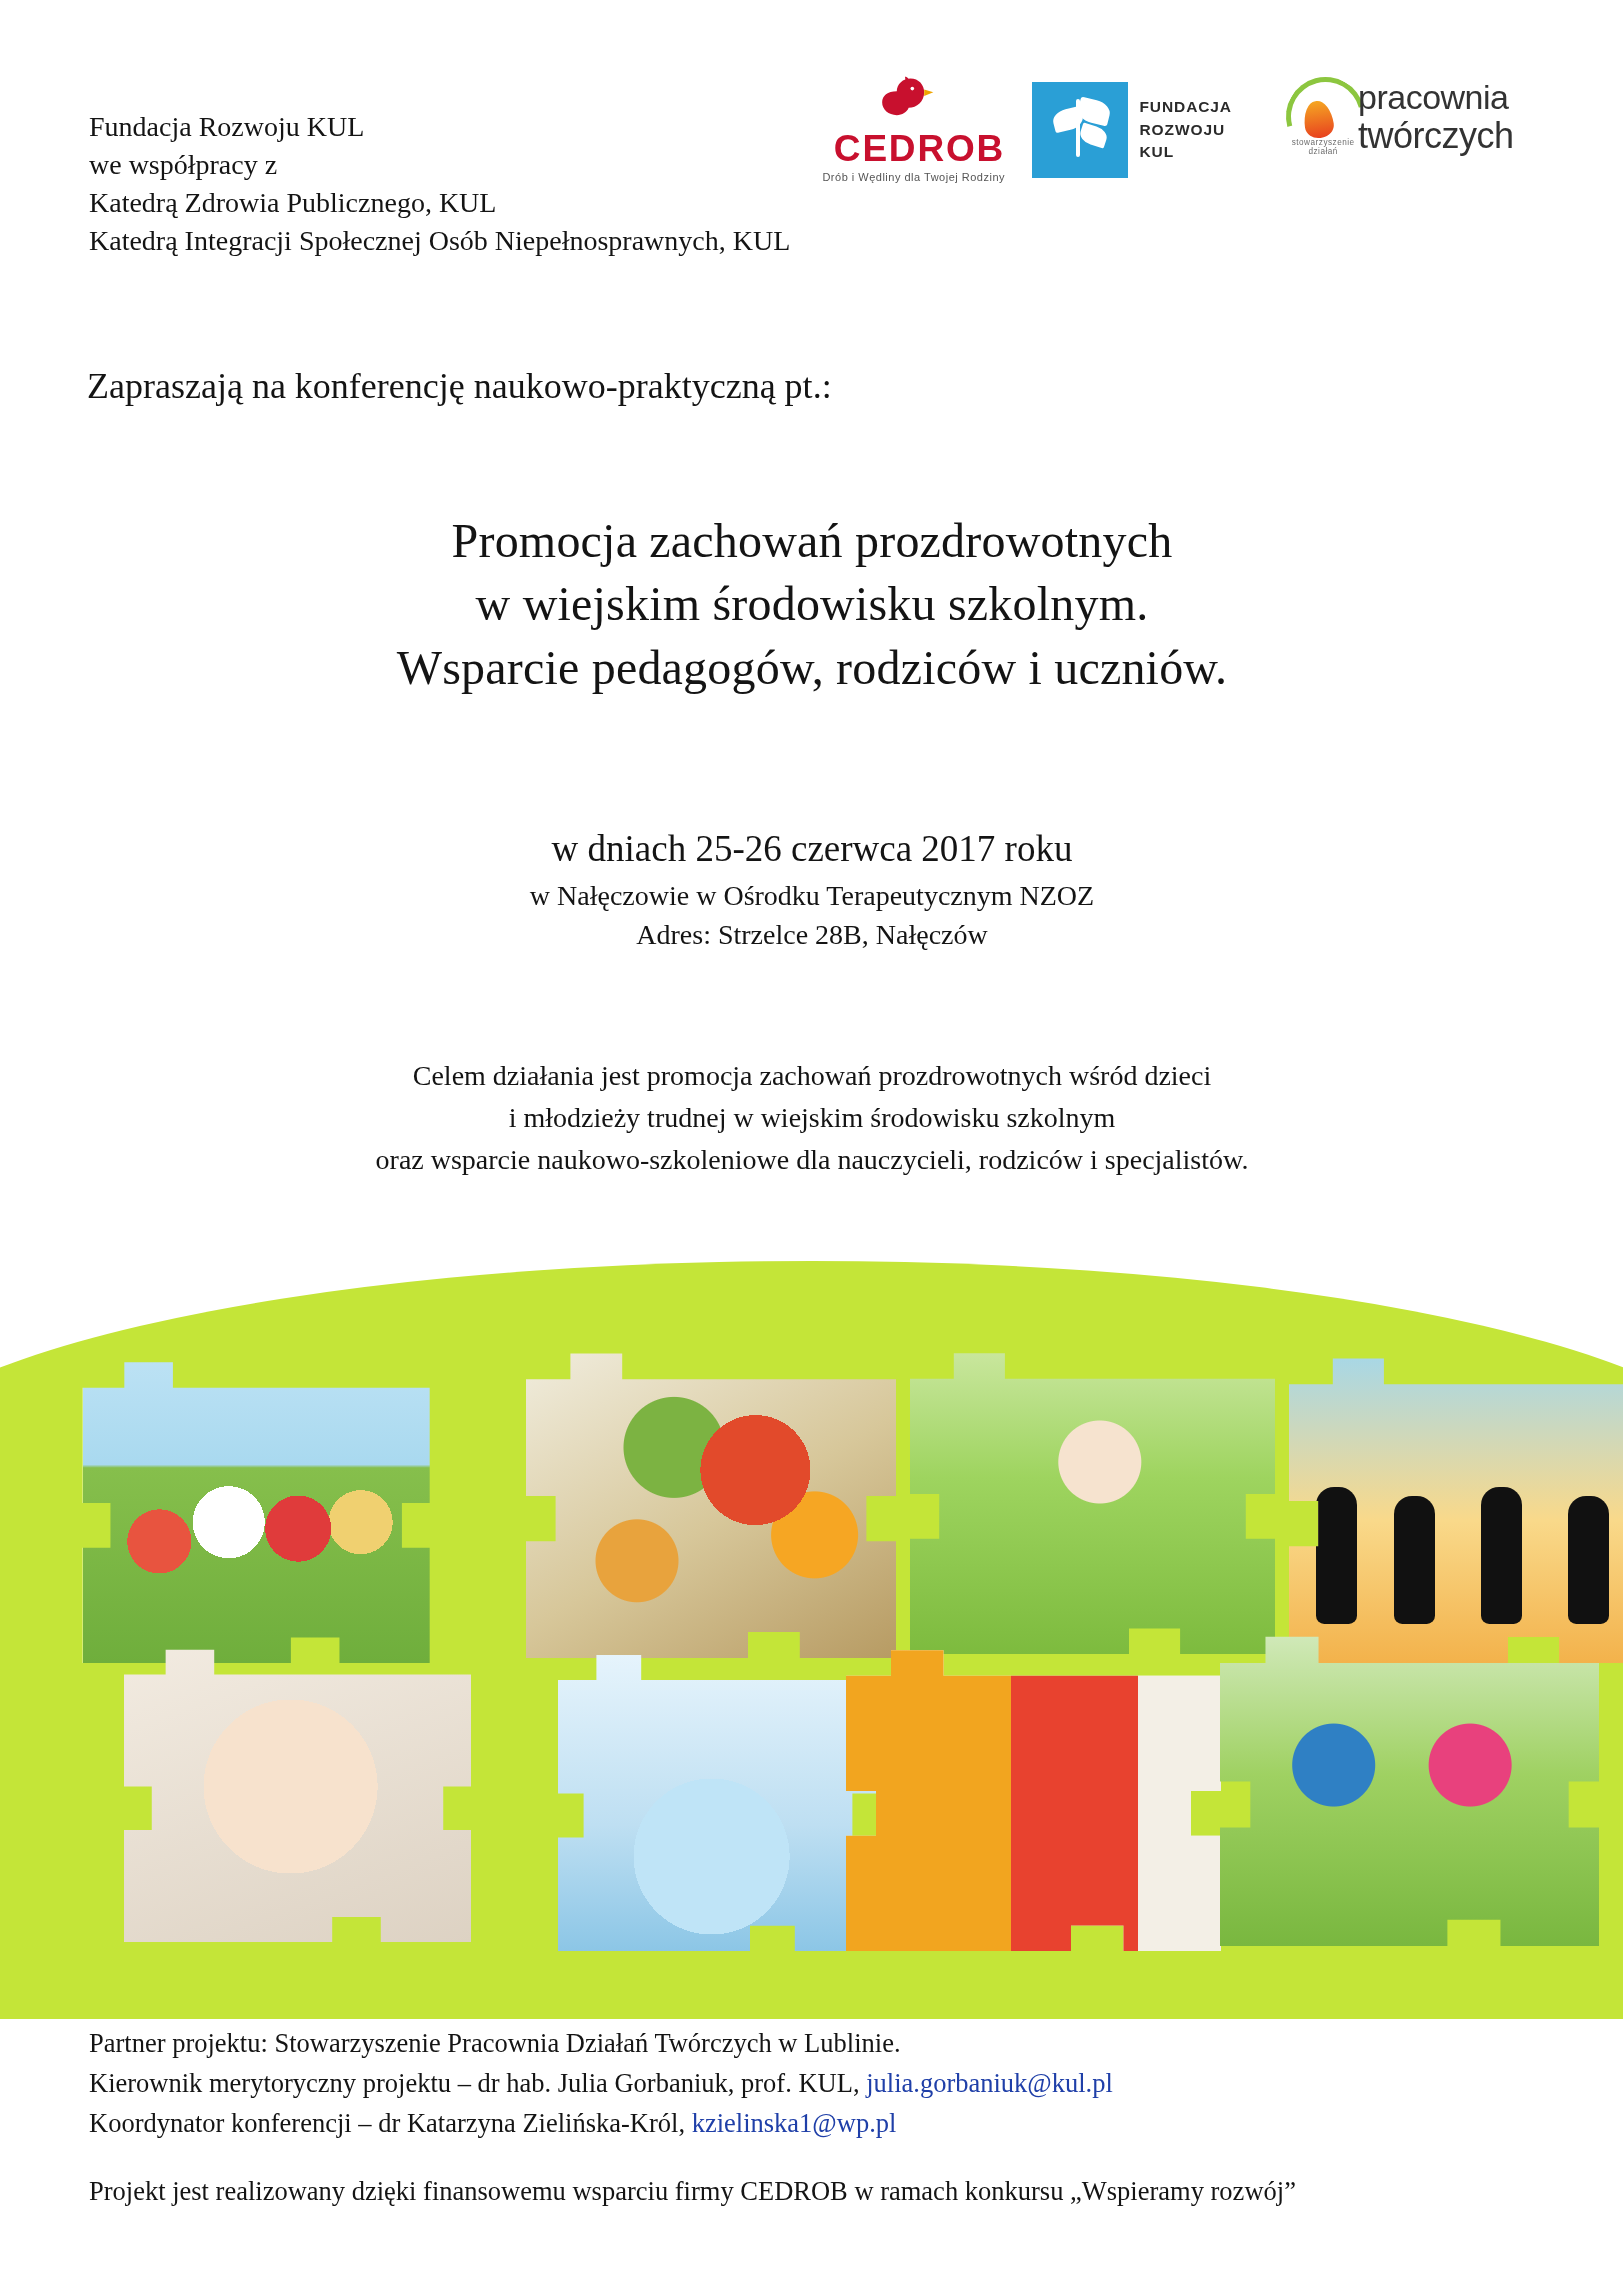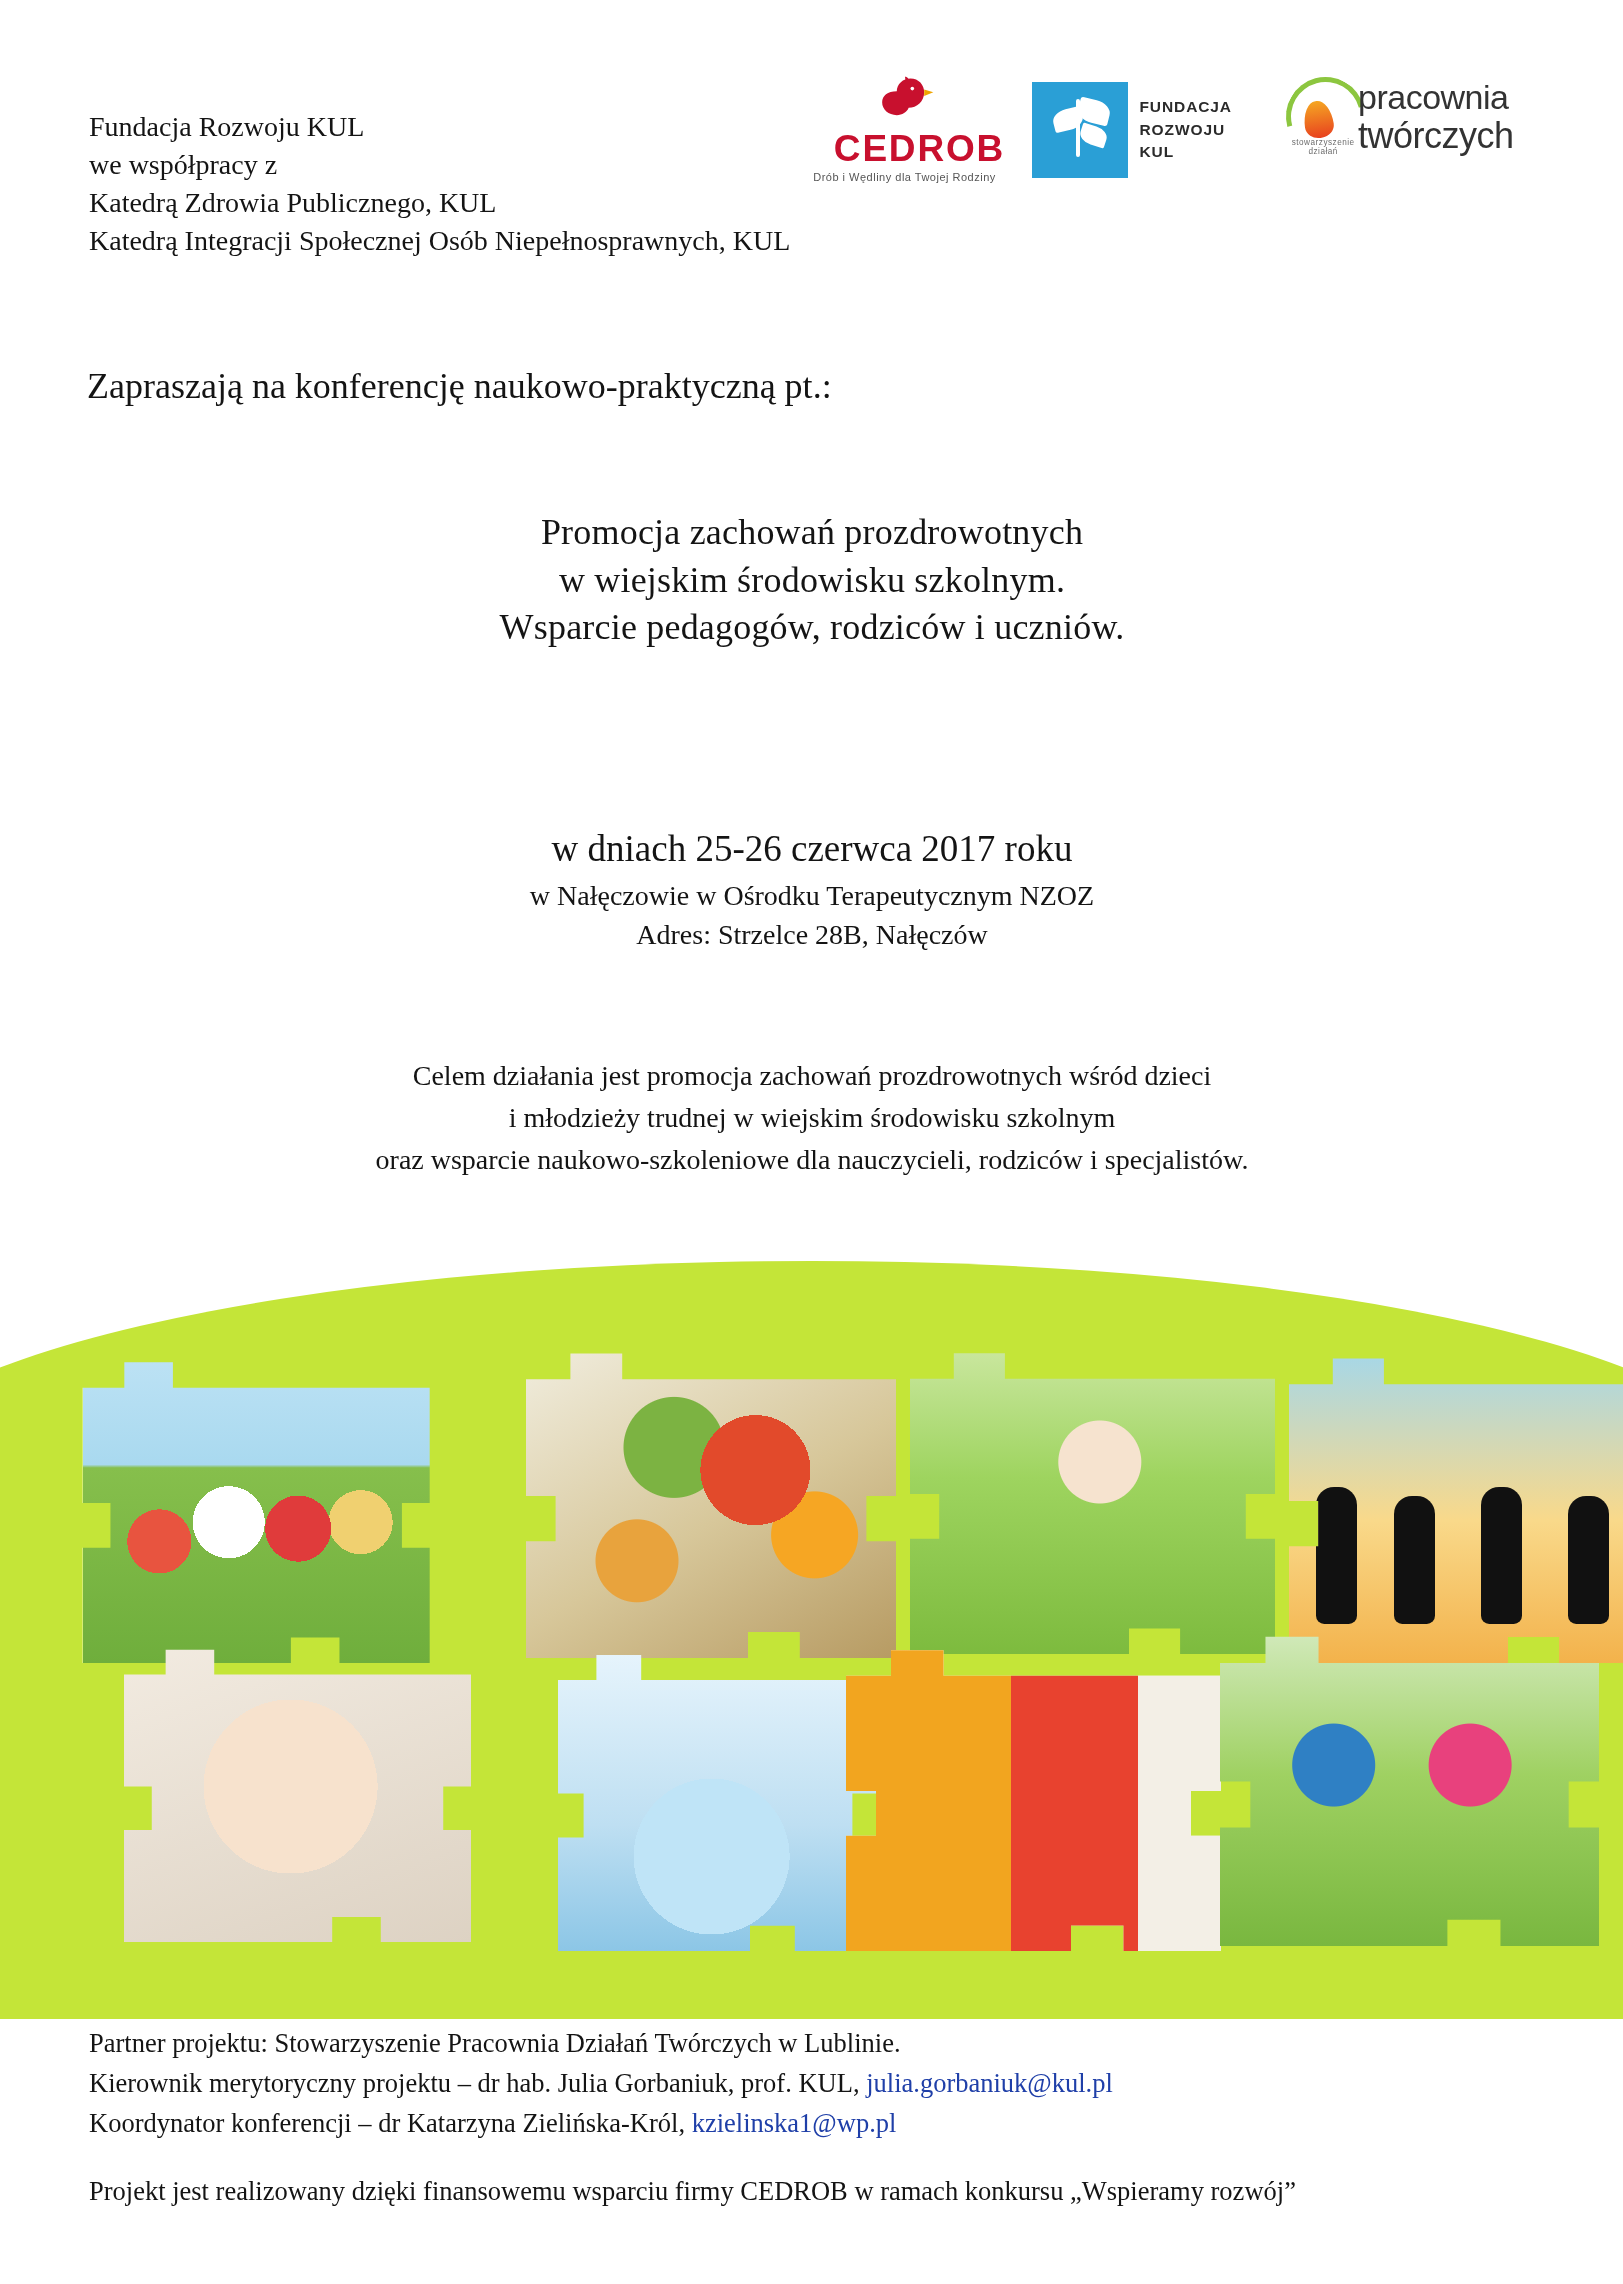--- a/index.html
+++ b/index.html
@@ -70,21 +70,21 @@
     font-weight: bold;
     font-size: 37px;
     letter-spacing: 1.8px;
     color: #c8102e;
   }
   .cedrob-tag {
     position: absolute;
     left: 0;
     top: 98px;
     width: 201px;
-    text-align: center;
+    text-align: right;
     font-family: "Liberation Sans", sans-serif;
     font-size: 11px;
     color: #555;
     letter-spacing: 0.5px;
   }
 
   
   .logo-kul {
     position: relative;
     width: 228px;
@@ -214,21 +214,21 @@
     font-size: 36px;
     color: #141414;
   }
 
   .title {
     position: absolute;
     left: 0;
     top: 509px;
     width: 100%;
     text-align: center;
-    font-size: 36px;
+    font-size: 48px;
     line-height: 1.32;
     color: #141414;
     letter-spacing: 0.2px;
   }
   .title span { display: block; }
 
   .when {
     position: absolute;
     left: 0;
     top: 827px;

